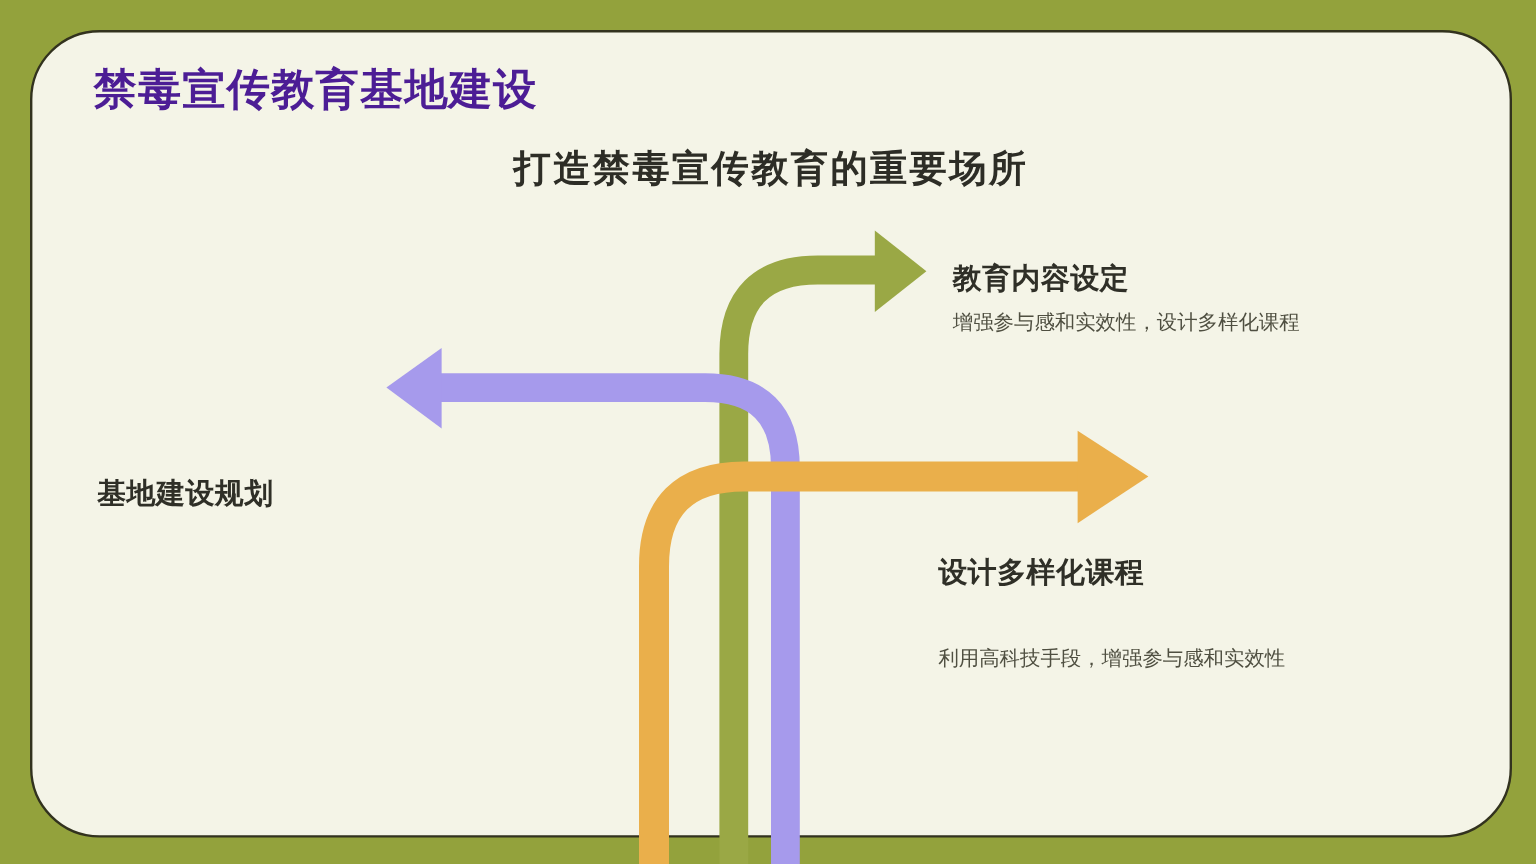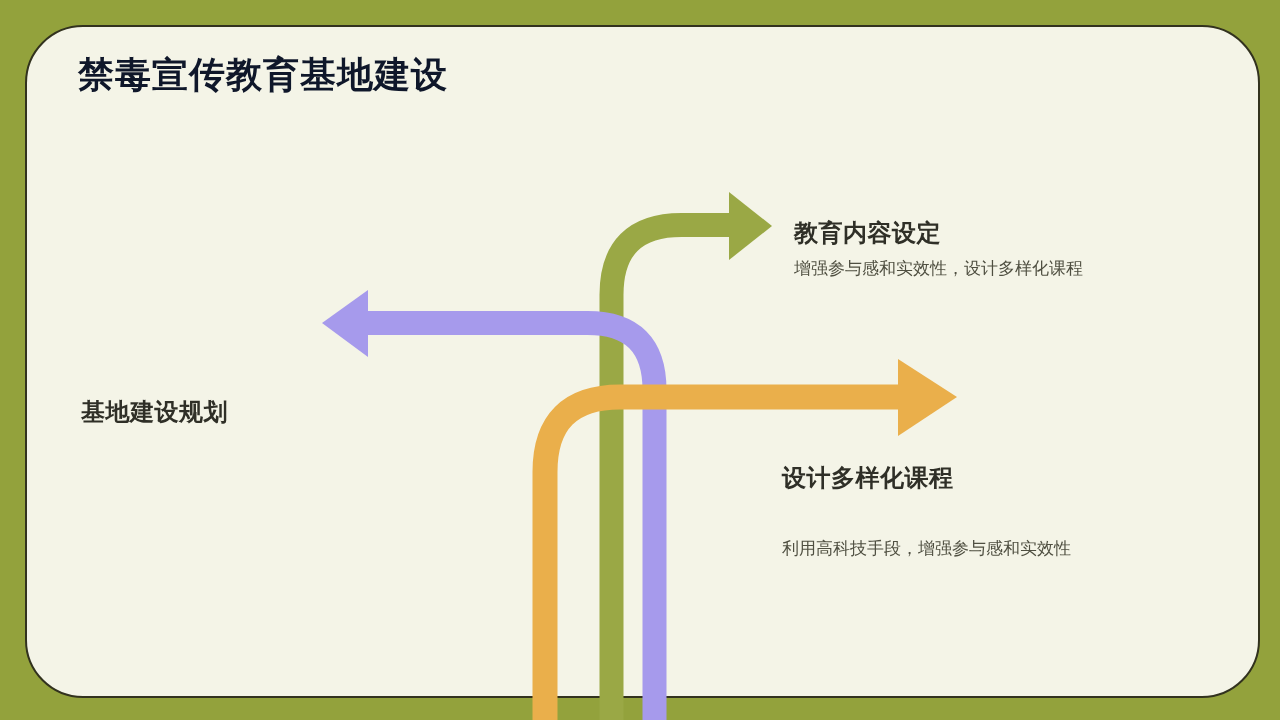--- a/index.html
+++ b/index.html
@@ -37,21 +37,21 @@
     pointer-events: none;
   }
   .slide-title {
     position: absolute;
     left: 78px;
     top: 55px;
     font-size: 36px;
     font-weight: 800;
     letter-spacing: 1px;
     line-height: 1.1;
-    color: #0f172a;
+    color: #4c1d95;
     white-space: nowrap;
   }
   .slide-subtitle {
     position: absolute;
     left: 25px;
     top: 124px;
     width: 1235px;
     text-align: center;
     font-size: 31px;
     font-weight: 800;
@@ -103,20 +103,21 @@
       <polygon points="368,290 322,323 368,357" fill="#A69AEC"></polygon>
     </g>
 
     <g>
       <path d="M 545 720 L 545 472 Q 545 397 620 397 L 900 397" fill="none" stroke-width="25" stroke="#EAAF4B"></path>
       <polygon points="898,359 957,397 898,436" fill="#EAAF4B"></polygon>
     </g>
   </svg>
 
   <div class="slide-title">禁毒宣传教育基地建设</div>
+  <div class="slide-subtitle">打造禁毒宣传教育的重要场所</div>
 
   <div class="item-heading h-education">教育内容设定</div>
   <div class="item-desc d-education">增强参与感和实效性，设计多样化课程</div>
 
   <div class="item-heading h-base">基地建设规划</div>
 
   <div class="item-heading h-interact">设计多样化课程</div>
   <div class="item-desc d-interact">利用高科技手段，增强参与感和实效性</div>
 </div>
 

